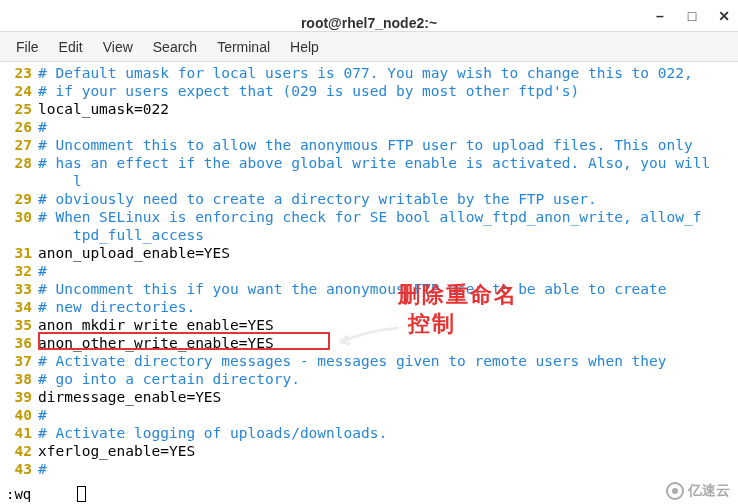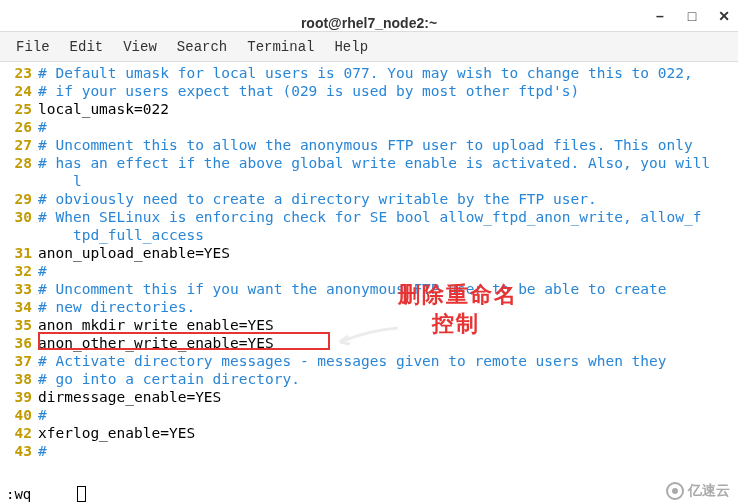--- a/index.html
+++ b/index.html
@@ -56,21 +56,20 @@
       border-bottom: 1px solid #ddd;
       display: flex;
       align-items: center;
       padding: 0 6px;
     }
     .menu-item {
       padding: 4px 10px;
       font-size: 14px;
       color: #333;
       cursor: pointer;
-      font-family: Liberation Mono, monospace;
     }
     .editor {
       font-family: "DejaVu Sans Mono", monospace;
       font-size: 14.5px;
       line-height: 18px;
       padding: 2px 0 0 0;
       position: relative;
     }
     .line {
       display: flex;
@@ -260,32 +259,36 @@
     </div>
   <div class="line">
       <span class="lineno">39</span>
       <span class="linetext">dirmessage_enable=YES</span>
     </div>
   <div class="line">
       <span class="lineno">40</span>
       <span class="linetext comment">#</span>
     </div>
   <div class="line">
+      <span class="lineno">41</span>
+      <span class="linetext comment"># Activate logging of uploads/downloads.</span>
+    </div>
+  <div class="line">
       <span class="lineno">42</span>
       <span class="linetext">xferlog_enable=YES</span>
     </div>
   <div class="line">
       <span class="lineno">43</span>
       <span class="linetext comment">#</span>
     </div>
 
   <div class="highlight-box" style="left:38px; top:270px; width:292px; height:18px;"></div>
 
   <div class="annotation" style="left:398px; top:224px;">删除重命名</div>
-  <div class="annotation" style="left:432px; top:253px;">控制</div>
+  <div class="annotation" style="left:408px; top:253px;">控制</div>
 
   <svg class="arrow-svg" style="left:330px; top:260px; width:72px; height:30px;">
     <path d="M 68 6 Q 40 8 10 20" stroke="#ececec" stroke-width="3" fill="none"></path>
     <path d="M 10 20 l 8 -6 M 10 20 l 10 2" stroke="#ececec" stroke-width="3" fill="none"></path>
   </svg>
 </div>
 
 <div class="command-line">
   <span>:wq</span>
     <span class="cursor-block"></span>

